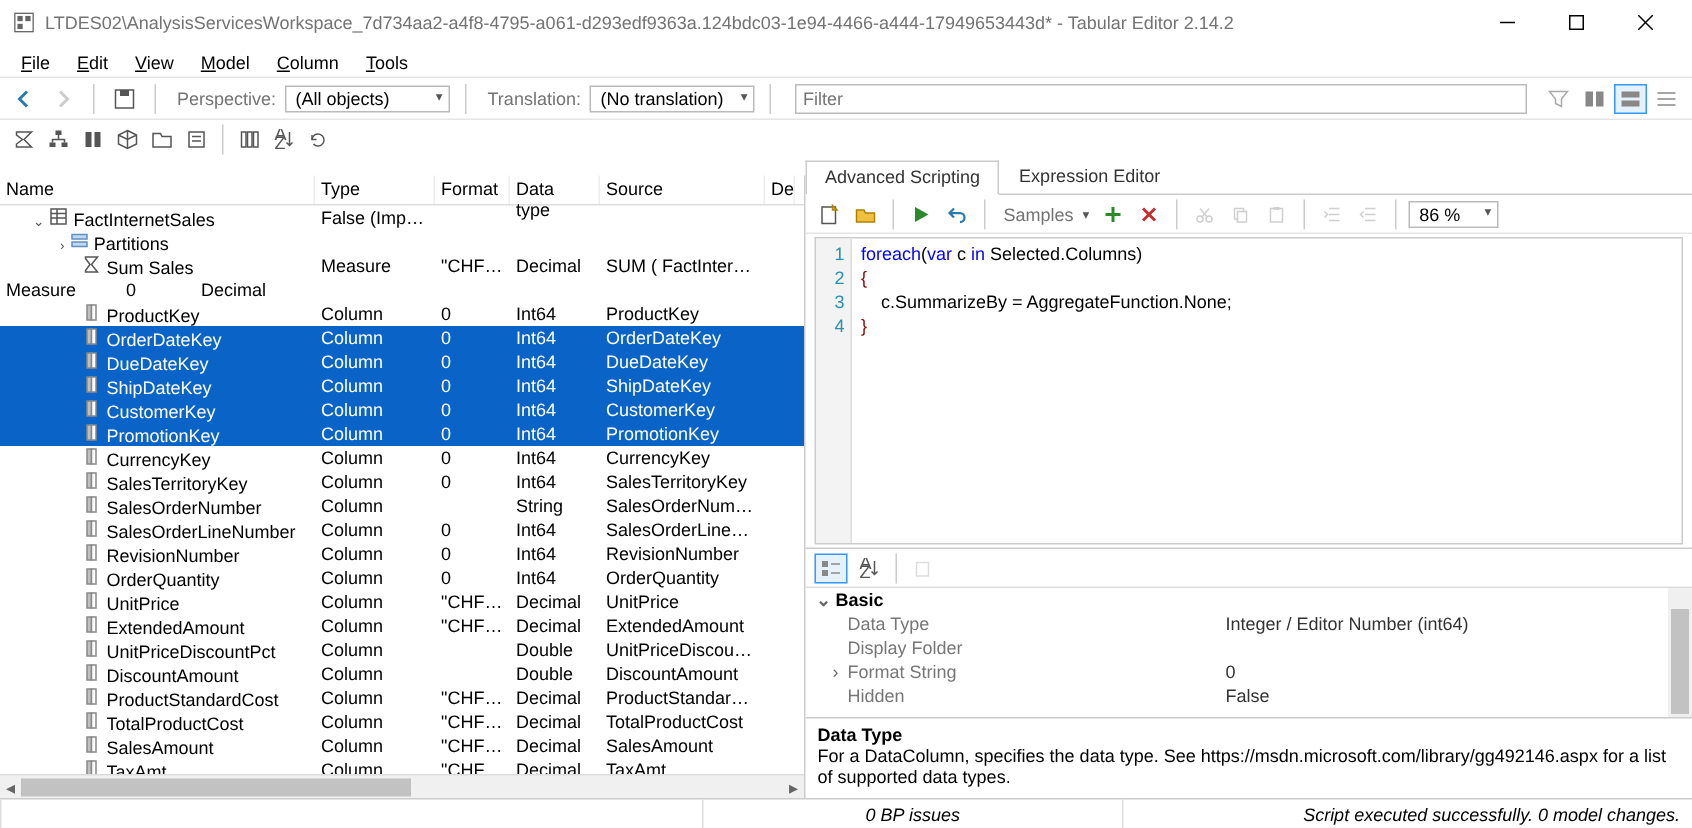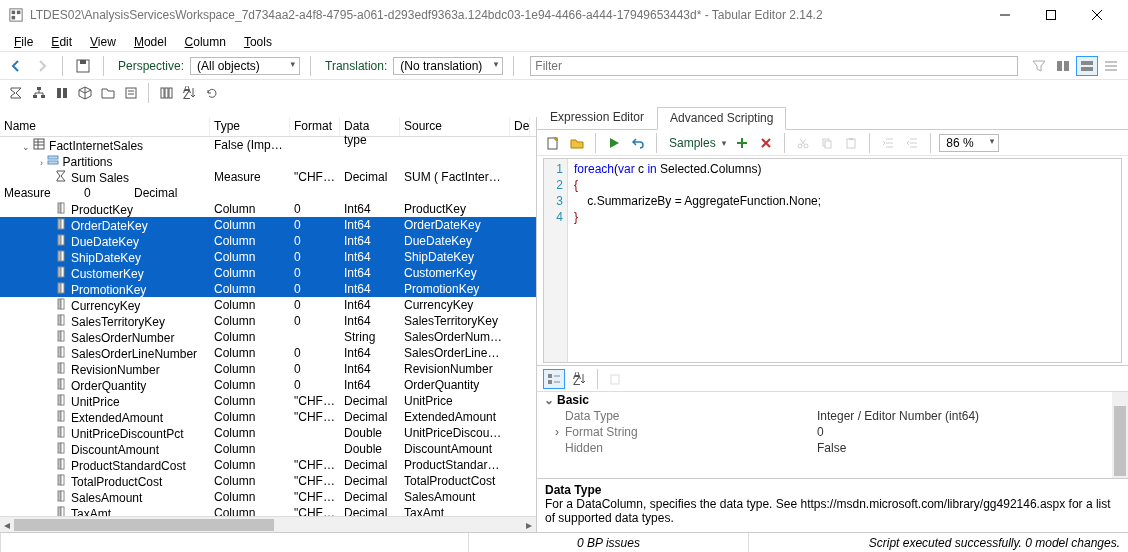--- a/index.html
+++ b/index.html
@@ -8,21 +8,21 @@
 .titlebar .app-icon { width: 16px; height: 16px; margin-right: 6px; display:flex;align-items:center;justify-content:center;}
 .titlebar .title { flex: 1; color: #737373; white-space: nowrap; overflow: hidden; text-overflow: ellipsis; }
 .winbtns { display: flex; gap: 0; }
 .winbtn { width: 46px; height: 30px; display: flex; align-items: center; justify-content: center; }
 .winbtn svg { width: 10px; height: 10px; }
 .menubar { height: 22px; display: flex; align-items: flex-end; padding: 0 6px; gap: 2px; border-bottom: 1px solid #e5e5e5; }
 .menuitem { padding: 2px 8px; color: #000; }
 .menuitem u { text-decoration: underline; }
 .toolbar1 { height: 28px; display: flex; align-items: center; padding: 2px 6px; gap: 6px; border-bottom: 1px solid #e5e5e5; }
 .tbtn { width: 20px; height: 20px; display:flex;align-items:center;justify-content:center; color:#555;}
-.tlabel { color:#14532d; margin-left:4px;}
+.tlabel { color:#737373; margin-left:4px;}
 .combo { border:1px solid #bbb; padding:1px 20px 1px 6px; position:relative; background:#fff; min-width:110px;}
 .combo::after { content:"▾"; position:absolute; right:4px; top:1px; font-size:9px; color:#555;}
 .sep { width:1px; height:20px; background:#ccc; margin:0 4px;}
 .filterbox { flex:1; border:1px solid #bbb; padding:2px 4px; color:#888; margin-left:6px;}
 .viewbtns { display:flex; gap:2px; margin-left:4px;}
 .viewbtn { width:22px; height:20px; border:1px solid transparent; display:flex;align-items:center;justify-content:center;}
 .viewbtn.active { border:1px solid #3399ff; background:#e5f1fb;}
 .toolbar2 { height:26px; display:flex; align-items:center; padding:2px 6px; gap:3px;}
 .content { flex:1; display:flex; overflow:hidden;}
 .leftpane { width:537px; display:flex; flex-direction:column; border-right:1px solid #ccc;margin-top:11px;}
@@ -510,22 +510,22 @@
       </div>
     <div class="scroll-h">
       <span class="arr" style="left:0">◂</span>
       <div class="thumb"></div>
       <span class="arr" style="right:0">▸</span>
     </div>
   </div>
 
   <div class="rightpane">
     <div class="tabs">
+      <div class="tab active">Advanced Scripting</div>
       <div class="tab">Expression Editor</div>
-      <div class="tab active">Advanced Scripting</div>
     </div>
     <div class="scripttb">
       <span class="tbtn">
           <svg width="14" height="14" viewBox="0 0 14 14">
             <rect x="2" y="2" width="9" height="11" fill="none" stroke="#555"></rect>
             <path d="M9 1l3 3h-3z" fill="#f0c040" stroke="#b08000"></path>
           </svg>
         </span>
       <span class="tbtn">
           <svg width="14" height="14" viewBox="0 0 14 14">
@@ -635,20 +635,24 @@
 
     <div class="propgrid">
       <div class="propcat">
           <span class="chev">⌄</span>
           <span>Basic</span>
         </div>
       <div id="proprows">
           <div class="proprow">
             <div class="pk" style="padding-left:12px"><span style="width:16px;display:inline-block"></span>Data Type</div>
             <div class="pv">Integer / Editor Number (int64)</div>
+          </div>
+          <div class="proprow">
+            <div class="pk" style="padding-left:12px"><span style="width:16px;display:inline-block"></span>Display Folder</div>
+            <div class="pv"></div>
           </div>
           <div class="proprow">
             <div class="pk" style="padding-left:12px"><span style="width:16px;display:inline-block;text-align:center;color:#666">›</span>Format String</div>
             <div class="pv">0</div>
           </div>
           <div class="proprow">
             <div class="pk" style="padding-left:12px"><span style="width:16px;display:inline-block"></span>Hidden</div>
             <div class="pv">False</div>
           </div>
         </div>

